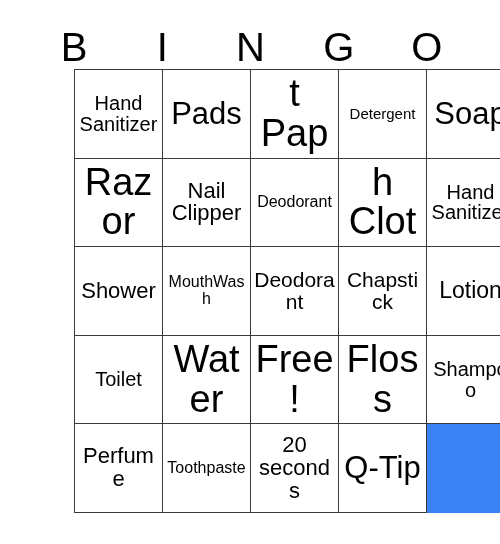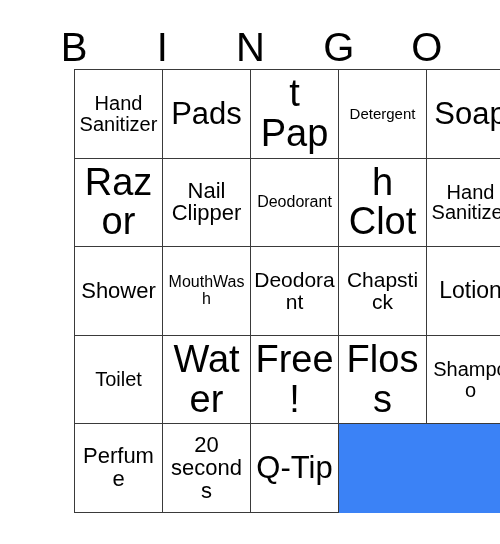--- a/index.html
+++ b/index.html
@@ -169,20 +169,23 @@
       <span class="cell-text fs-xl">Floss</span>
     </div>
 
     <div class="cell" style="border-right-color: rgb(58, 58, 58); border-bottom-color: rgb(58, 58, 58);">
       <span class="cell-text fs-sm">Shampoo</span>
     </div>
     <div class="cell" style="border-right-color: rgb(58, 58, 58); border-bottom-color: rgb(58, 58, 58);">
       <span class="cell-text fs-md">Perfume</span>
     </div>
     <div class="cell" style="border-right-color: rgb(58, 58, 58); border-bottom-color: rgb(58, 58, 58);">
+      <span class="cell-text fs-xxs">Toothpaste</span>
+    </div>
+    <div class="cell" style="border-right-color: rgb(58, 58, 58); border-bottom-color: rgb(58, 58, 58);">
       <span class="cell-text fs-md">20 seconds</span>
     </div>
     <div class="cell" style="border-right-color: rgb(58, 58, 58); border-bottom-color: rgb(58, 58, 58); justify-content: flex-end;">
       <span class="cell-text fs-xxl">Q-Tip</span>
     </div>
 
   </div>
 </div>
 
 </body></html>

